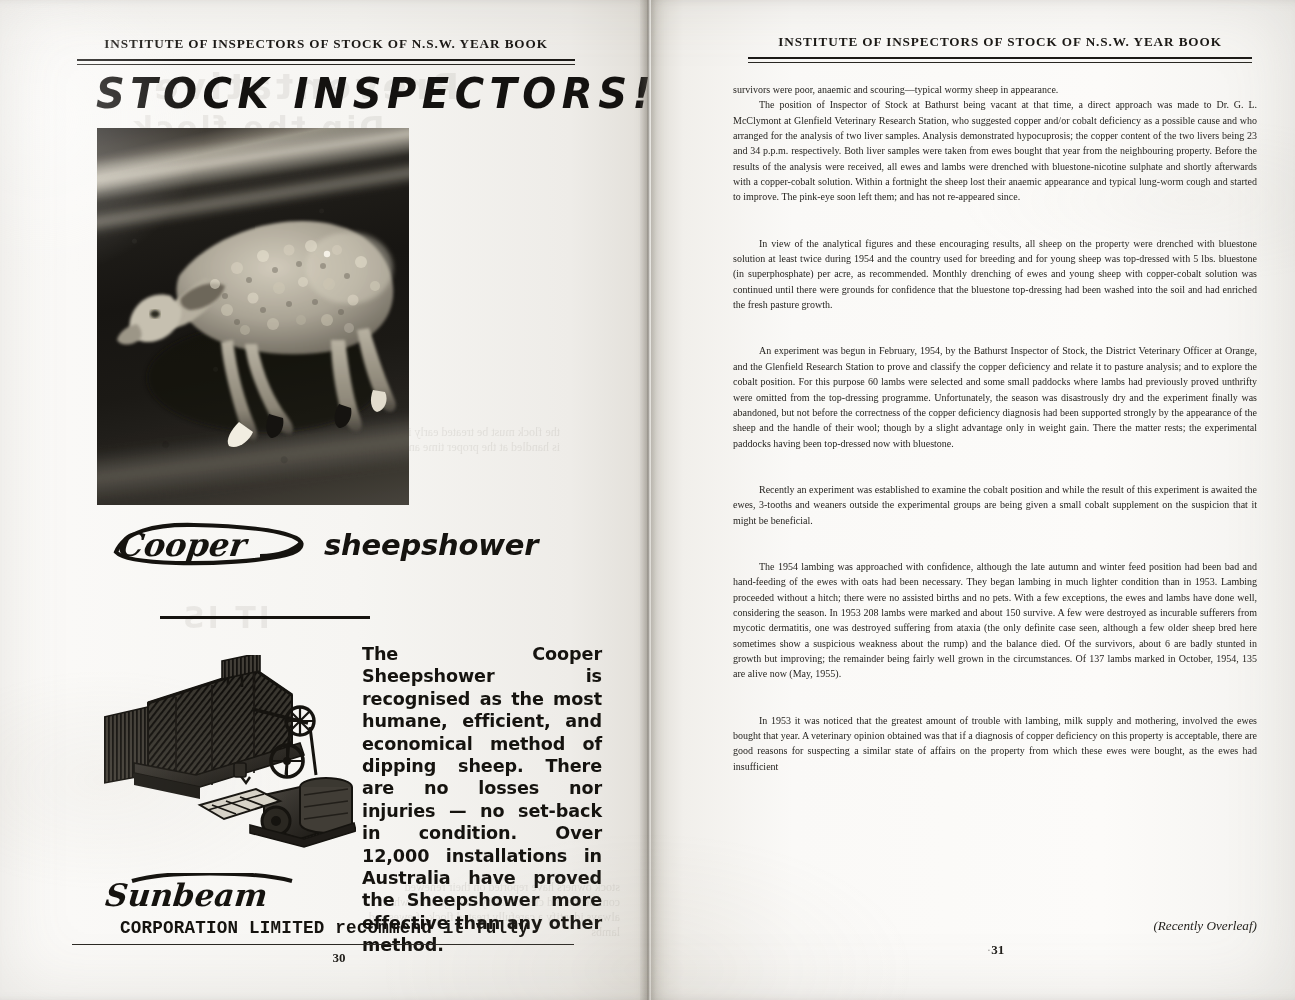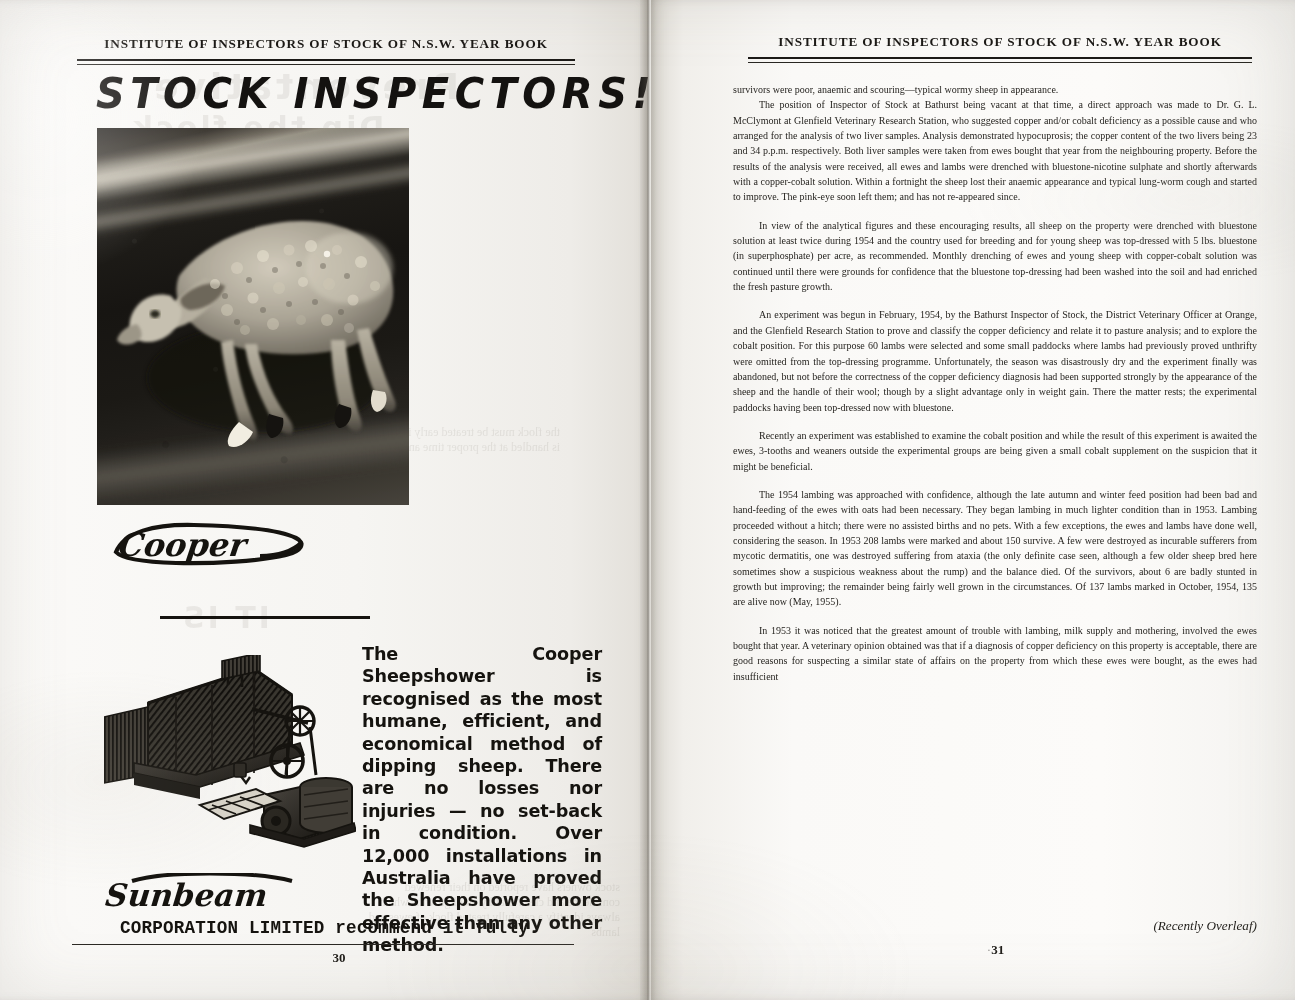--- a/index.html
+++ b/index.html
@@ -160,21 +160,21 @@
   #art-head .rule-double{margin-top:7px;}
   #article{
     position:absolute;left:733px;top:82px;width:524px;
     font-family:"Liberation Serif", serif;
     font-size:10px;line-height:15.35px;
     color:#201e1a;text-align:justify;
     text-justify:inter-word;
   }
   #article p{margin:0;}
   #article p.indent{text-indent:26px;}
-  #article p.gap{margin-top:13px;}
+  #article p.gap{margin-top:31px;}
   #art-foot{position:absolute;left:733px;top:918px;width:524px;height:40px;}
   #overleaf{
     position:absolute;right:0;top:0;
     font-family:"Liberation Serif", serif;font-style:italic;font-size:13.2px;color:#201e1a;
   }
   #art-folio{
     position:absolute;left:0;right:0;top:24px;text-align:center;
     font-family:"Liberation Serif", serif;font-weight:bold;font-size:13px;color:#201e1a;
   }
   #art-folio .smudge{opacity:.45;font-weight:normal;}
@@ -319,20 +319,21 @@
     <div class="noise"></div>
   </div>
 
   <div id="cooper-line">
     <svg id="cooper-logo" viewBox="0 0 200 46">
       <path d="M6 30 C14 10 44 2 84 3 C128 4 170 8 186 16 C196 21 192 29 176 33
                C150 39 104 42 66 41 C34 40 12 37 6 30 Z" fill="none" stroke="#15130f" stroke-width="4.2"></path>
       <text x="12" y="34" font-family="DejaVu Serif, serif" font-style="italic" font-weight="bold" font-size="32" fill="#15130f" transform="skewX(-8)">Cooper</text>
       <path d="M150 34 C170 34 184 28 192 20" fill="none" stroke="#15130f" stroke-width="4"></path>
     </svg>
+    <div id="cooper-word">sheepshower</div>
   </div>
   <div id="prevents-rule"></div>
 
   <div id="machine">
     <svg viewBox="0 0 252 215">
       <defs>
         <linearGradient id="mg" x1="0" y1="0" x2="1" y2="1">
           <stop offset="0%" stop-color="#4a4640"></stop>
             <stop offset="100%" stop-color="#15130f"></stop>
         </linearGradient>

